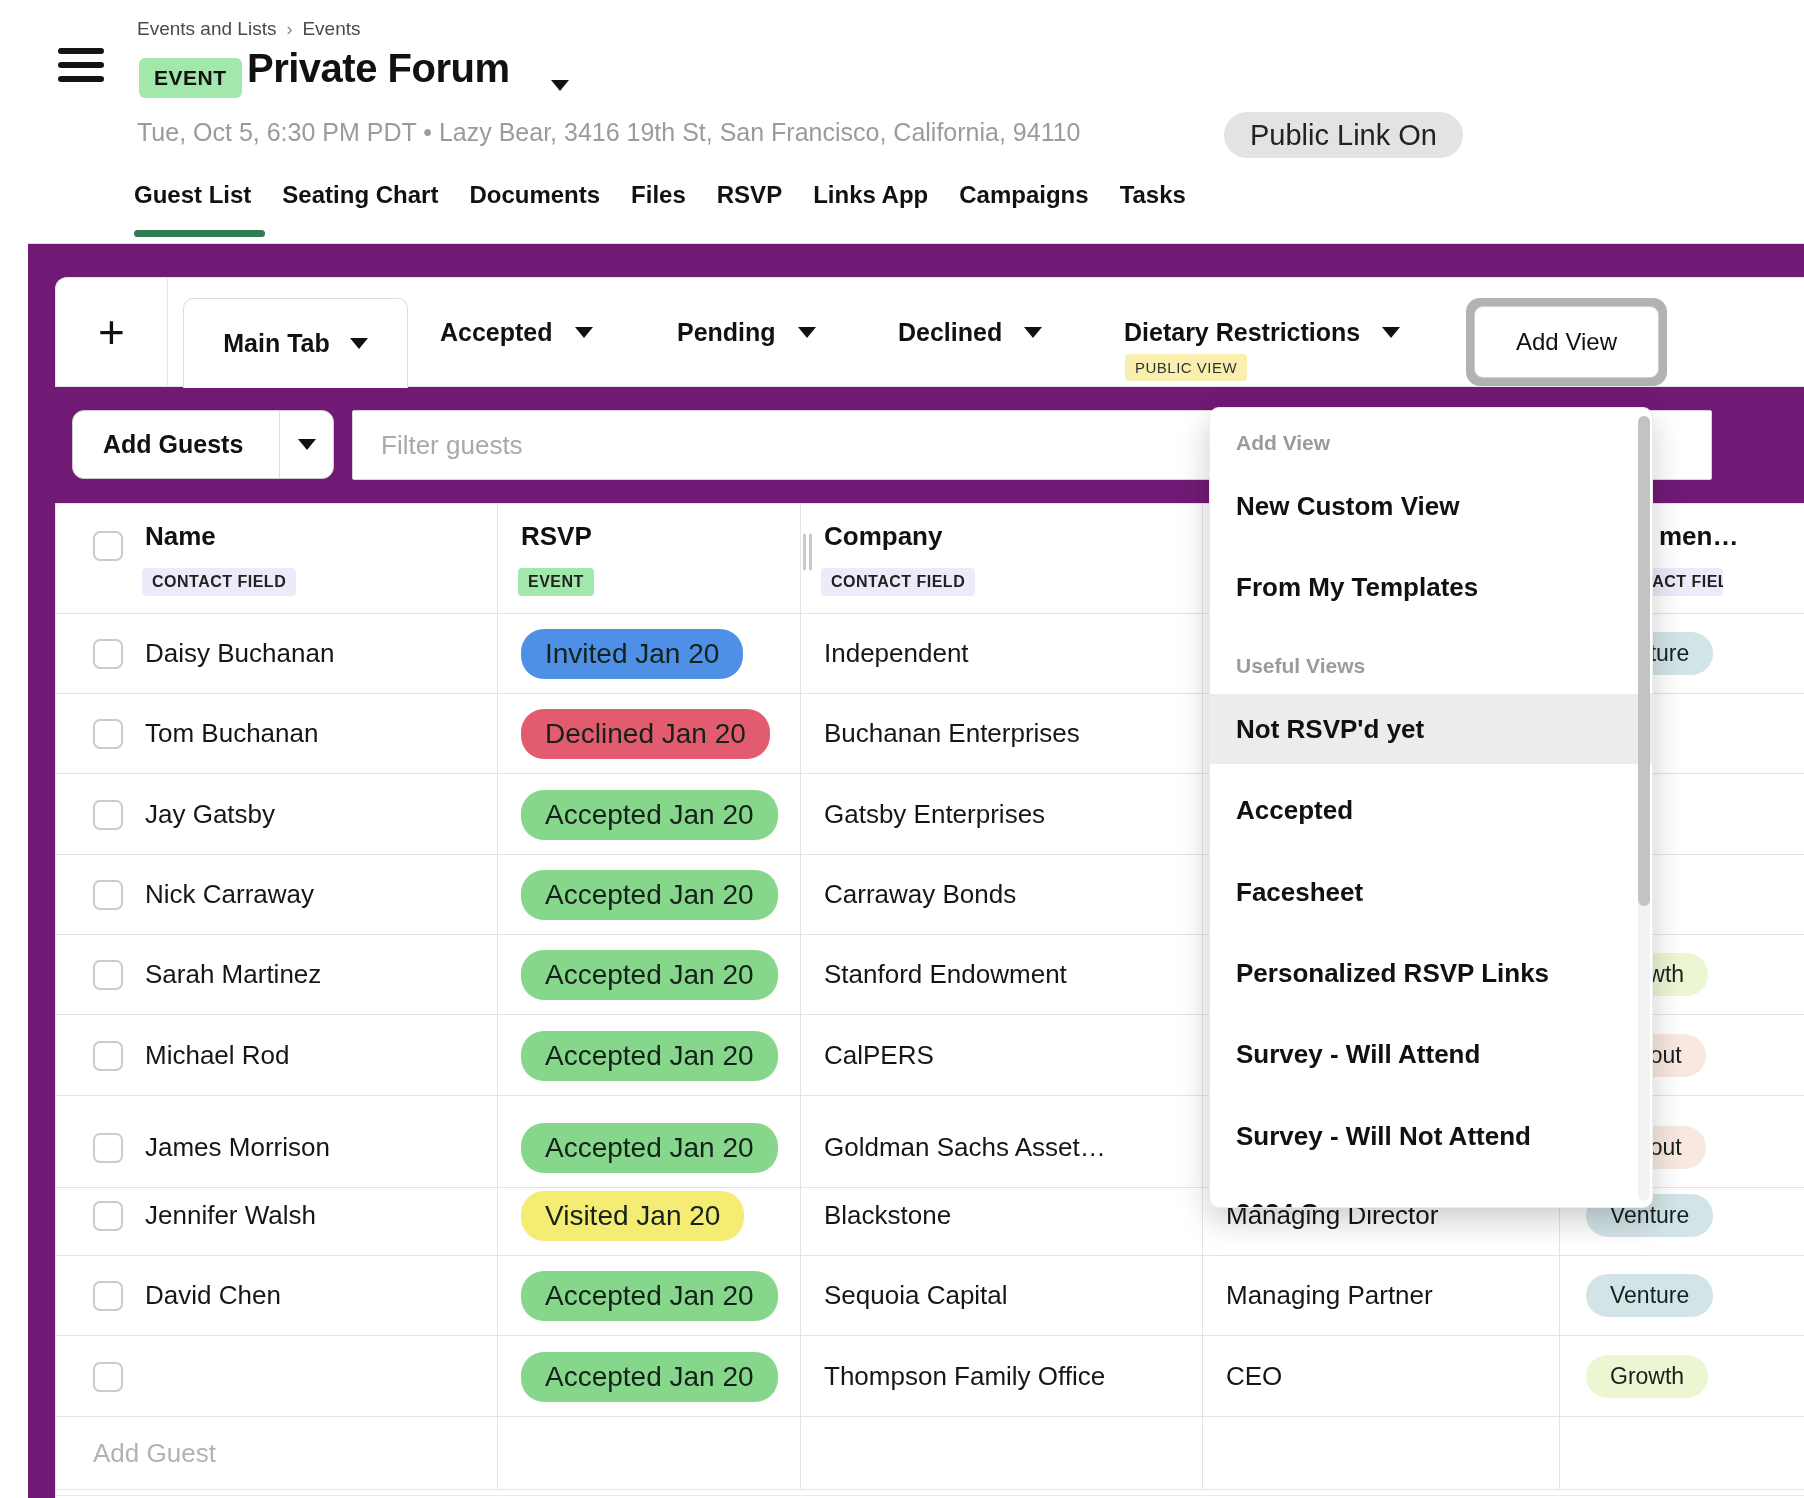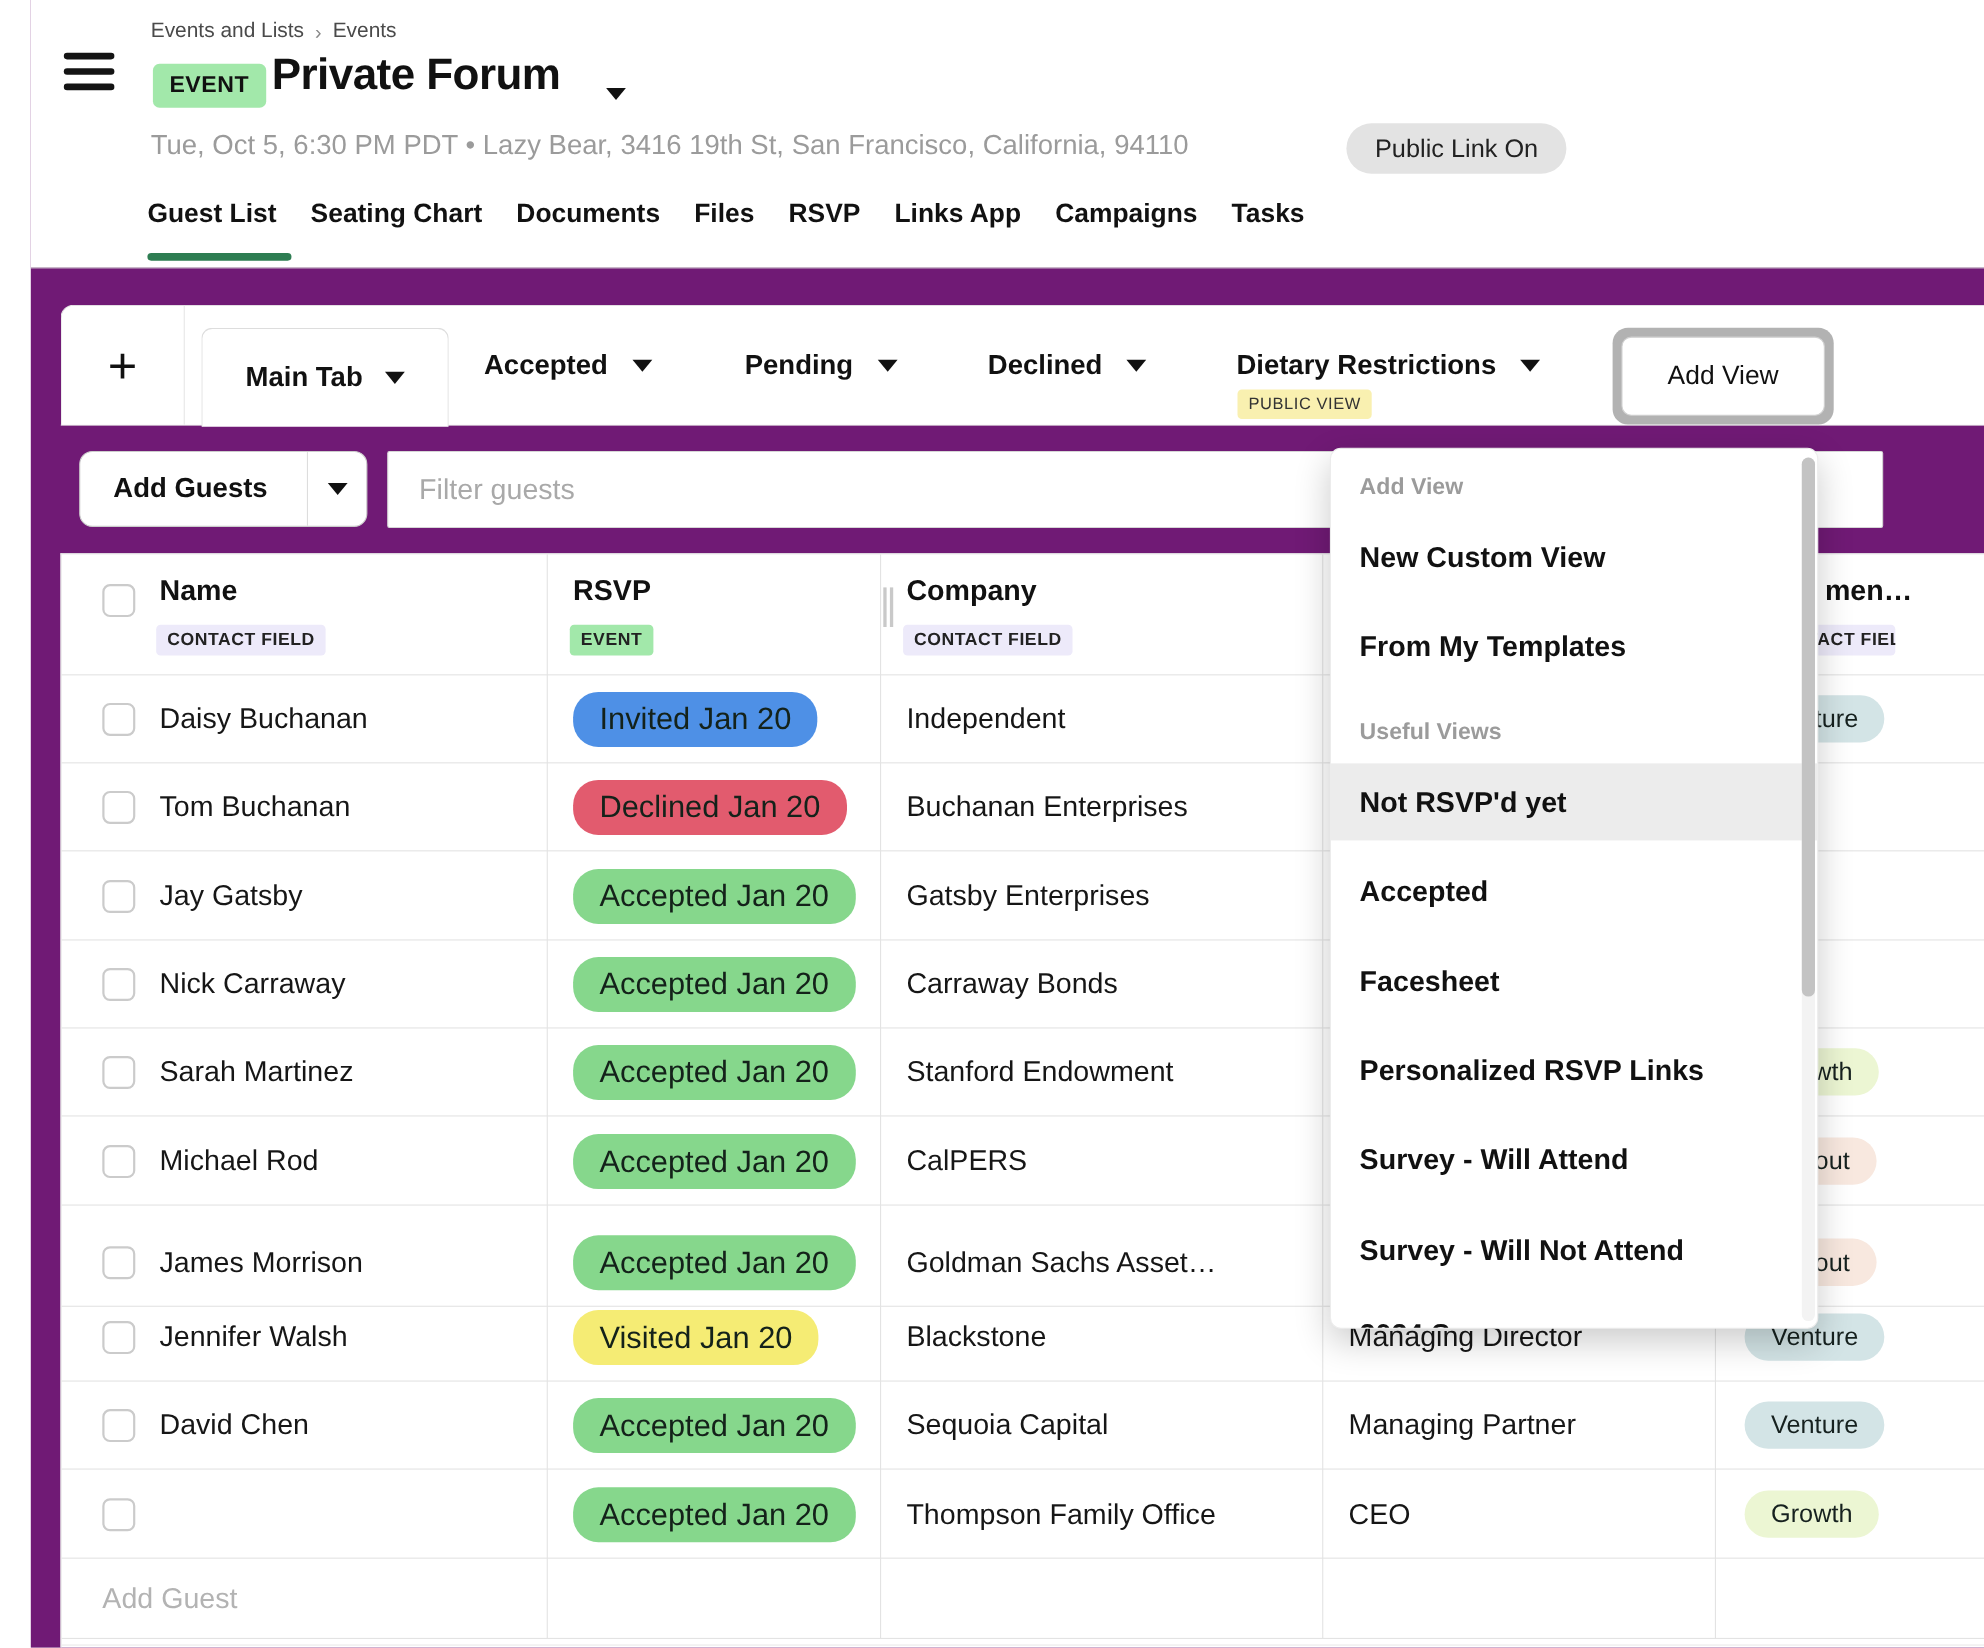--- a/index.html
+++ b/index.html
@@ -12,21 +12,21 @@
   #hdr-divider{position:absolute;left:0;top:243px;width:1804px;height:1px;background:#dcdcdc;}
   #hamburger{left:30px;top:48px;width:46px;height:34px;cursor:pointer;}
   #hamburger span{display:block;width:46px;height:6px;background:#141414;border-radius:3px;margin-bottom:8px;}
   #breadcrumb{left:109px;top:18px;font-size:19px;color:#4a4a4a;display:flex;align-items:center;gap:10px;}
   #breadcrumb .sep{color:#888;font-size:18px;}
   #event-badge{left:111px;top:58px;background:#a2e8aa;color:#111;font-weight:bold;font-size:21px;padding:8px 15px;border-radius:6px;letter-spacing:.5px;}
   #page-title{left:219px;top:46px;font-size:40px;font-weight:bold;color:#111;letter-spacing:-.5px;}
   #title-caret{left:523px;top:80px;}
   .caret{width:0;height:0;border-left:9px solid transparent;border-right:9px solid transparent;border-top:11px solid #111;}
   #subtitle{left:109px;top:118px;font-size:25px;color:#9b9b9b;}
-  #public-link-pill{left:1196px;top:112px;height:46px;padding:0 26px;border-radius:23px;background:#e3e3e3;color:#222;font-size:23px;display:flex;align-items:center;}
+  #public-link-pill{left:1196px;top:112px;height:46px;padding:0 26px;border-radius:23px;background:#e3e3e3;color:#222;font-size:29px;display:flex;align-items:center;}
   #main-nav{left:106px;top:181px;display:flex;gap:31px;font-size:24px;font-weight:bold;color:#111;}
   #main-nav span{cursor:pointer;}
   #nav-underline{left:106px;top:230px;width:131px;height:7px;border-radius:4px;background:#2e7d52;}
   #fab{left:1785px;top:183px;width:44px;height:44px;border-radius:50%;background:#82d389;}
 
   
   #tab-strip{position:absolute;left:27px;top:277px;width:1777px;height:110px;background:#fff;border:1px solid #e6e6e6;border-right:none;border-top-left-radius:12px;}
   #plus-cell{left:0;top:0;width:112px;height:108px;border-right:1px solid #e6e6e6;display:flex;align-items:center;justify-content:center;font-size:46px;font-weight:300;color:#111;cursor:pointer;}
   #main-tab{left:127px;top:20px;width:225px;height:90px;background:#fff;border:1px solid #ddd;border-bottom:none;border-radius:10px 10px 0 0;display:flex;align-items:center;justify-content:center;gap:20px;z-index:3;cursor:pointer;}
   .vtab-label{font-size:25px;font-weight:bold;color:#111;}

